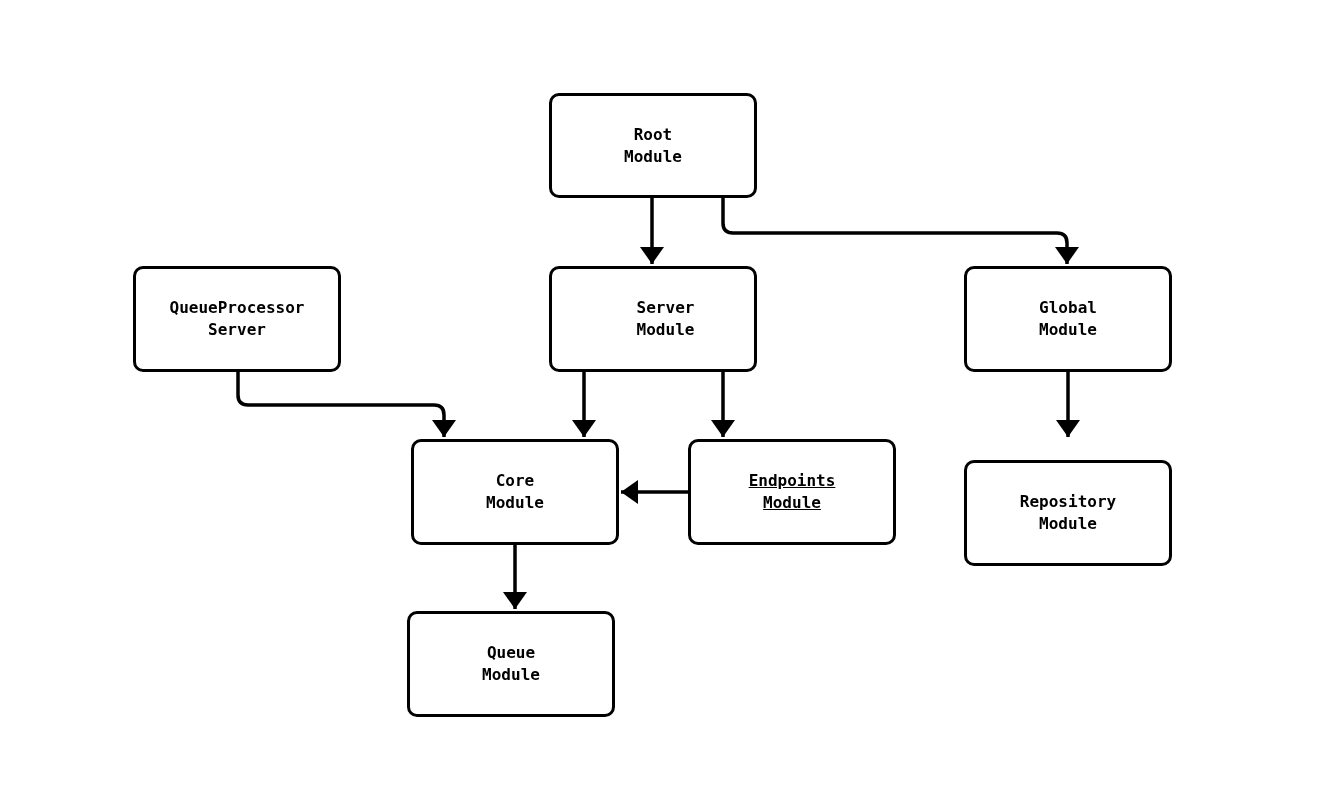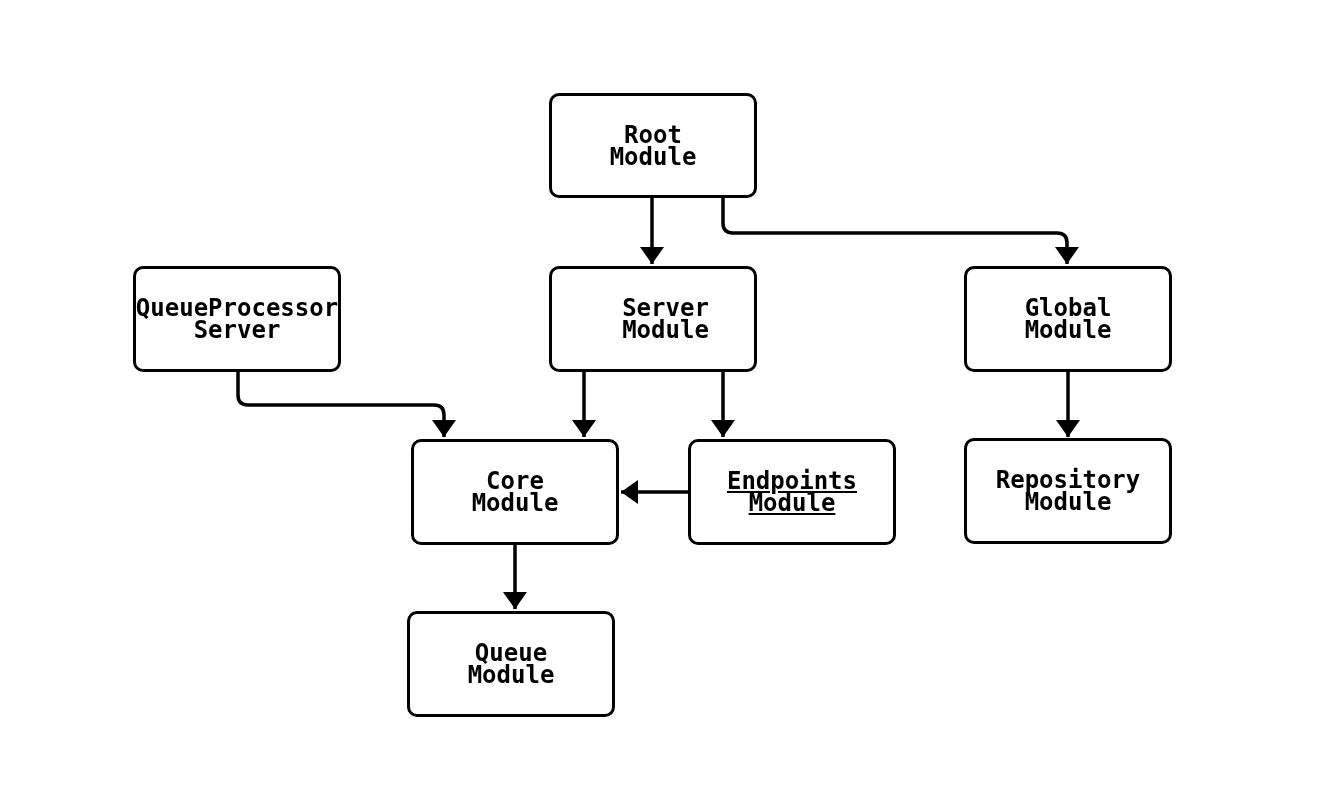--- a/index.html
+++ b/index.html
@@ -38,33 +38,33 @@
     box-sizing: border-box;
     border: 3px solid #000000;
     border-radius: 10px;
     background: #ffffff;
     display: flex;
     align-items: center;
     justify-content: center;
   }
   .node-label {
     font-weight: 700;
-    font-size: 24px;
+    font-size: 16px;
     line-height: 22px;
     color: #000000;
     text-align: center;
     white-space: pre-line;
   }
   .n-root           { left: 549px; top:  93px; height: 105px; }
   .n-server         { left: 549px; top: 266px; padding-left: 25px; }
   .n-global         { left: 964px; top: 266px; justify-content: center; }
   .n-queueprocessor { left: 133px; top: 266px; }
   .n-core           { left: 411px; top: 439px; }
   .n-endpoints      { left: 688px; top: 439px; text-decoration: underline; }
-  .n-repository     { left: 964px; top: 438px; justify-content: center; }
+  .n-repository     { left: 964px; top: 460px; justify-content: center; }
   .n-queue          { left: 407px; top: 611px; }
 </style>
 </head>
 <body>
 
 <div class="canvas">
 
   <svg class="edges-layer" width="1337" height="809" viewBox="0 0 1337 809" xmlns="http://www.w3.org/2000/svg">
     <defs>
       <marker id="arrowhead" markerUnits="userSpaceOnUse" markerWidth="19" markerHeight="26" refX="17" refY="12" orient="auto">

